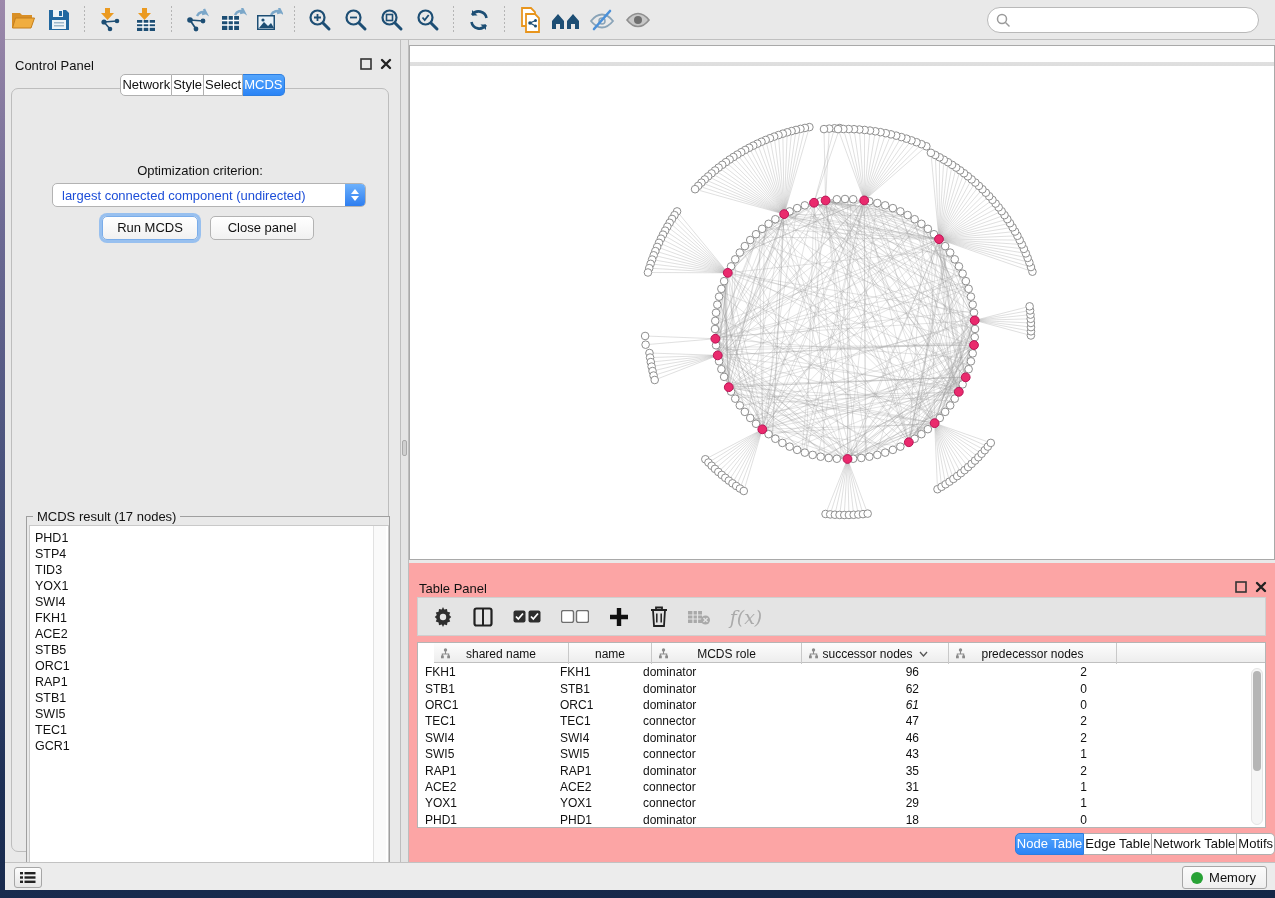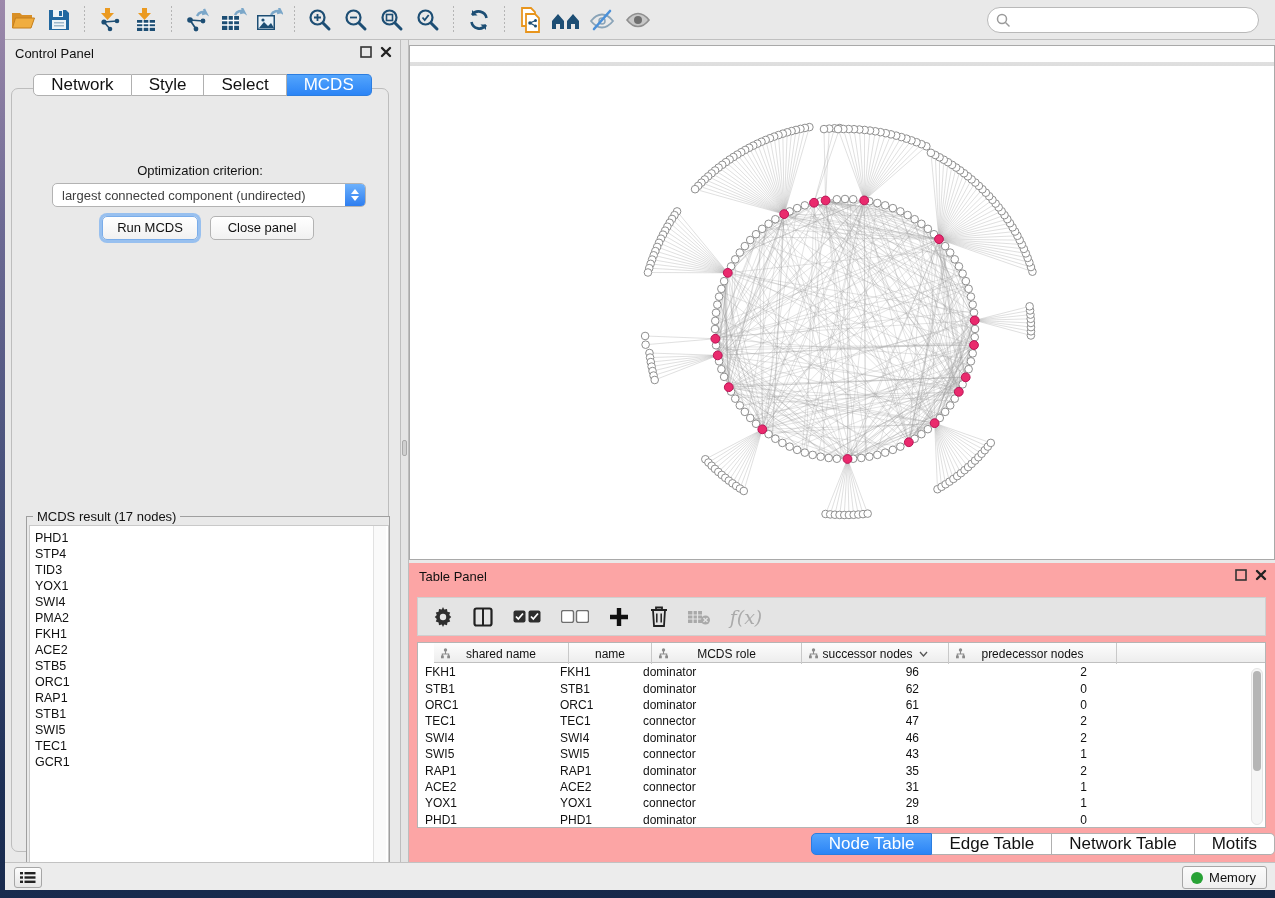--- a/index.html
+++ b/index.html
@@ -17,35 +17,35 @@
   .tbtn svg { display:block; }
   .tsep { width:1px; height:28px; margin:0 7px; flex:0 0 auto;
           background:repeating-linear-gradient(180deg,#b5b5b5 0 2px,transparent 2px 4px); }
   .searchbox { position:absolute; right:16px; top:7px; width:272px; height:26px; background:#fff;
                border:1px solid #b9b9b9; border-radius:13px; display:flex; align-items:center; padding-left:8px; }
   .searchbox input { border:none; outline:none; background:transparent; flex:1; font-size:13px;
                      font-family:"Liberation Sans",sans-serif; padding:0 8px 0 4px; }
 
   
   .cpanel { position:absolute; left:0; top:40px; width:395px; height:822px; background:#e9e9e9; }
-  .panel-head { position:absolute; left:0; top:0; width:100%; height:26px; display:flex; align-items:center; }
+  .panel-head { position:absolute; left:0; top:12px; width:100%; height:26px; display:flex; align-items:center; }
   .panel-title { font-size:13px; color:#111; padding-left:10px; }
   .panel-icons { position:absolute; right:8px; top:6px; display:flex; gap:8px; align-items:center; }
   .cp-content { position:absolute; left:6px; top:48px; width:378px; height:764px;
                 border:1px solid #bdbdbd; border-radius:7px; background:#e9e9e9; }
   .seg-tabs { position:absolute; top:34px; left:0; width:100%; display:flex; justify-content:center; z-index:3; }
-  .seg-tab { height:22px; line-height:20px; font-size:17px; padding:0 17px; background:#fff; color:#111;
+  .seg-tab { height:22px; line-height:20px; font-size:13px; padding:0 1px; background:#fff; color:#111;
              border:1px solid #b0b0b0; border-left:none; cursor:default; }
   .seg-tab:first-child { border-left:1px solid #b0b0b0; border-radius:5px 0 0 5px; }
   .seg-tab:last-child { border-radius:0 5px 5px 0; }
   .seg-tab.sel { background:linear-gradient(#54a5fc,#2b84f6); color:#fff; border-color:#2b7de0; }
   .opt-label { position:absolute; left:0; top:74px; width:100%; text-align:center; font-size:13px; color:#111; }
   .dropdown { position:absolute; left:40px; top:94px; width:314px; height:24px; background:#fff;
               border:1px solid #b3b3b3; border-radius:5px; display:flex; align-items:center; }
-  .dropdown .val { flex:1; font-size:13px; padding-left:9px; color:#404040; white-space:nowrap; }
+  .dropdown .val { flex:1; font-size:13px; padding-left:9px; color:#1d4ed8; white-space:nowrap; }
   .dd-stepper { width:20px; height:22px; border-radius:0 4px 4px 0; background:linear-gradient(#6db1fc,#2e7ef0);
                 display:flex; flex-direction:column; align-items:center; justify-content:center; gap:2px; }
   .btn { position:absolute; height:24px; background:linear-gradient(#ffffff,#f1f1f1); border:1px solid #b3b3b3;
          border-radius:5px; font-size:13px; color:#111; text-align:center; line-height:22px; }
   .btn.focus { box-shadow:0 0 0 3px rgba(98,165,244,.6); border-color:#7aadea; }
   .mcds-box { position:absolute; left:14px; top:427px; width:364px; height:371px;
               border:1px solid #9f9f9f; background:#e9e9e9; }
   .mcds-legend { position:absolute; left:6px; top:-8px; background:#e9e9e9; padding:0 4px; font-size:13px; color:#111; }
   .mcds-list { position:absolute; left:2px; top:8px; width:360px; height:361px; background:#fff;
                border:1px solid #c9c9c9; overflow:hidden; padding:4px 0 0 5px; }
@@ -278,21 +278,20 @@
       <div class="btn focus" style="left:90px; top:127px; width:96px;">Run MCDS</div>
       <div class="btn" style="left:198px; top:127px; width:104px;">Close panel</div>
       <div class="mcds-box">
         <span class="mcds-legend">MCDS result (17 nodes)</span>
         <div class="mcds-list" id="mcds-list">
             <div class="mcds-item">PHD1</div>
             <div class="mcds-item">STP4</div>
             <div class="mcds-item">TID3</div>
             <div class="mcds-item">YOX1</div>
             <div class="mcds-item">SWI4</div>
-            <div class="mcds-item">PMA2</div>
             <div class="mcds-item">FKH1</div>
             <div class="mcds-item">ACE2</div>
             <div class="mcds-item">STB5</div>
             <div class="mcds-item">ORC1</div>
             <div class="mcds-item">RAP1</div>
             <div class="mcds-item">STB1</div>
             <div class="mcds-item">SWI5</div>
             <div class="mcds-item">TEC1</div>
             <div class="mcds-item">GCR1</div>
           </div>
@@ -1229,21 +1228,21 @@
             <div class="td" style="width: 135px;">STB1</div>
             <div class="td" style="width: 83px;">STB1</div>
             <div class="td" style="width: 150px;">dominator</div>
             <div class="td num" style="width: 147px;">62</div>
             <div class="td num" style="width: 168px;">0</div>
           </div>
           <div class="tr">
             <div class="td" style="width: 135px;">ORC1</div>
             <div class="td" style="width: 83px;">ORC1</div>
             <div class="td" style="width: 150px;">dominator</div>
-            <div class="td num" style="width: 147px;">61</div>
+            <div class="td num" style="width: 147px; font-style: italic;">61</div>
             <div class="td num" style="width: 168px;">0</div>
           </div>
           <div class="tr">
             <div class="td" style="width: 135px;">TEC1</div>
             <div class="td" style="width: 83px;">TEC1</div>
             <div class="td" style="width: 150px;">connector</div>
             <div class="td num" style="width: 147px;">47</div>
             <div class="td num" style="width: 168px;">2</div>
           </div>
           <div class="tr">

